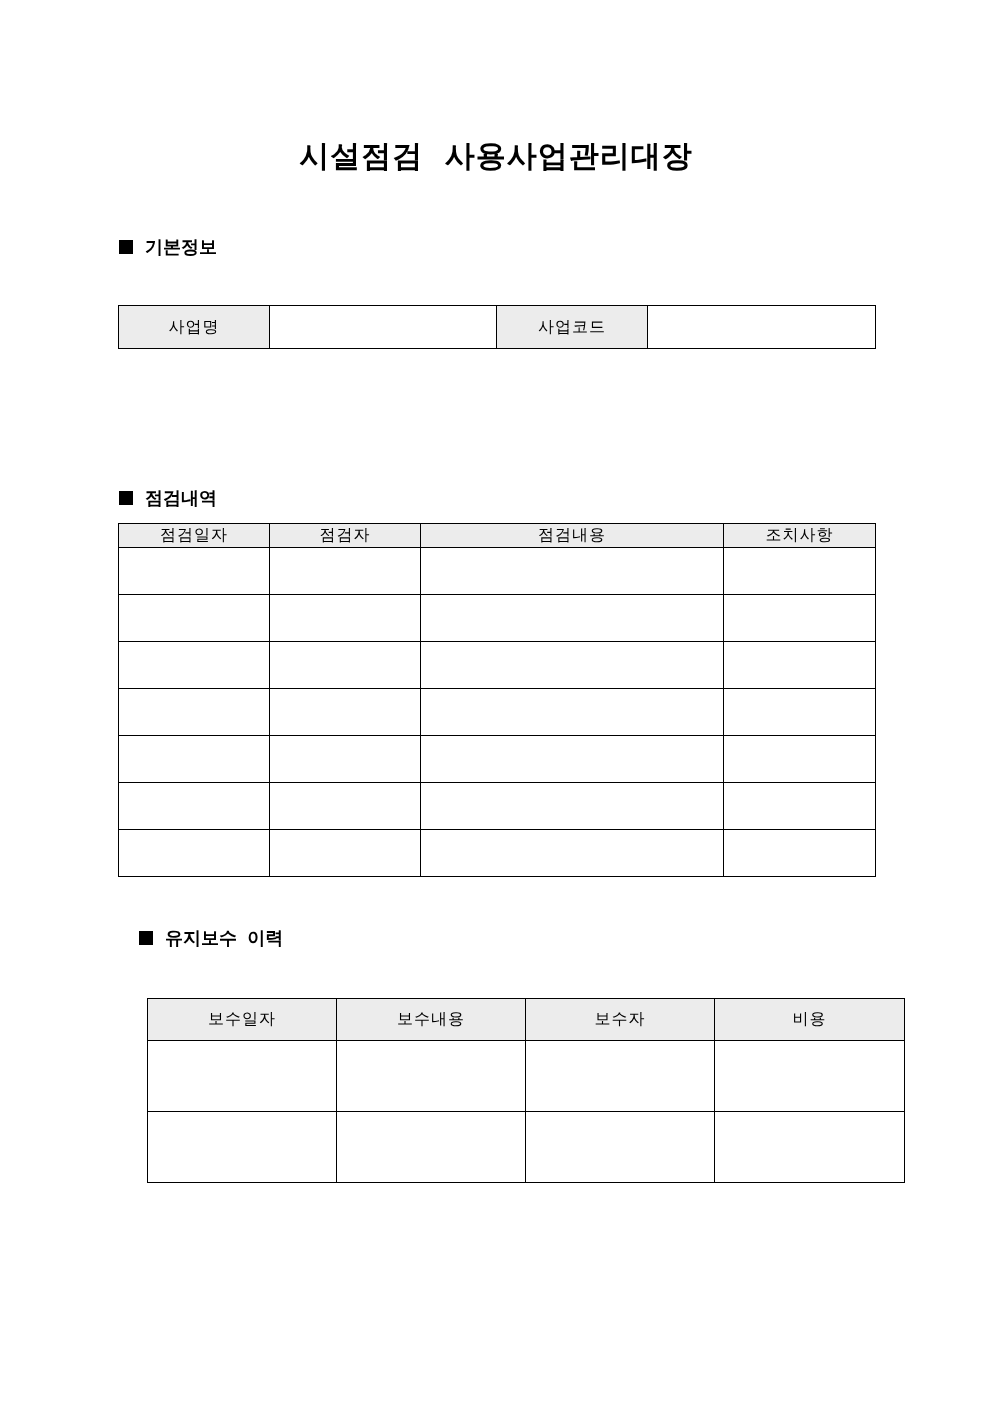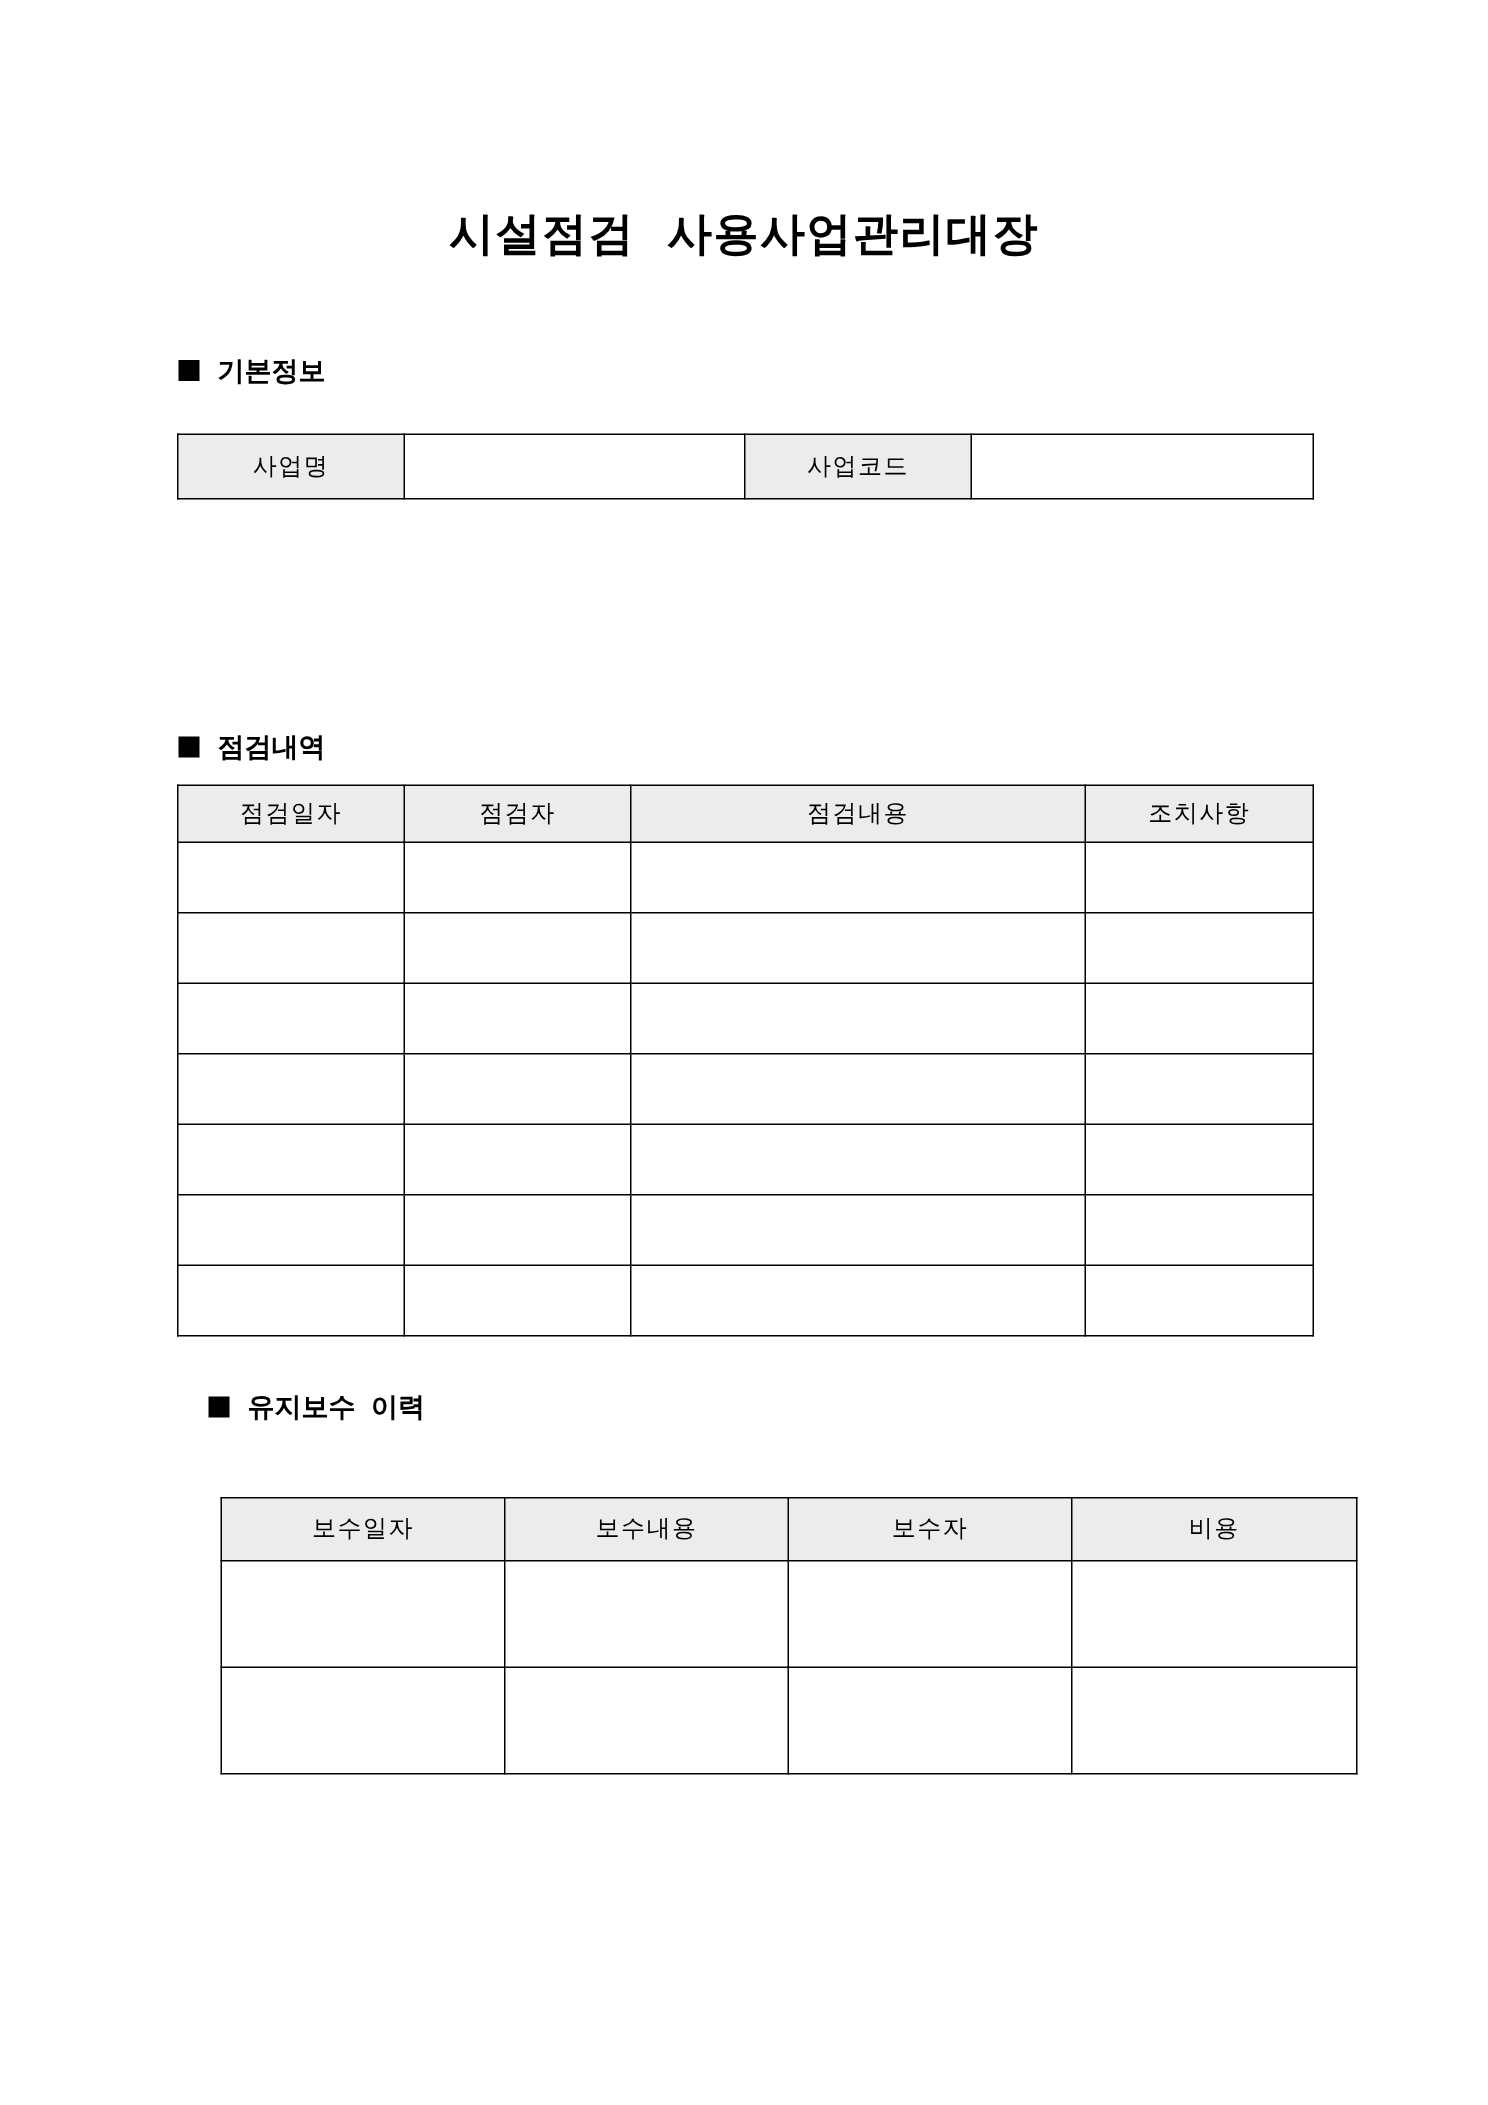--- a/index.html
+++ b/index.html
@@ -71,21 +71,21 @@
 </head>
 <body>
 
 <div class="doc-title">시설점검 사용사업관리대장</div>
 
 <div class="section-heading" style="top:235px;">
   <span class="sq"></span>
   <span class="label">기본정보</span>
 </div>
 
-<table class="form" style="top:289px;border-radius:20px;">
+<table class="form" style="top:305px;border-radius:20px;">
   <colgroup>
     <col style="width:151px">
       <col style="width:227px">
       <col style="width:151px">
       <col style="width:228px">
   </colgroup>
   <tbody>
       <tr style="height:43px;">
     <td class="hd">사업명</td>
     <td class="val"></td>
@@ -101,21 +101,21 @@
 </div>
 
 <table class="form" style="top:523px;">
   <colgroup>
     <col style="width:151px">
       <col style="width:151px">
       <col style="width:303px">
       <col style="width:152px">
   </colgroup>
   <tbody>
-      <tr style="height:38px;">
+      <tr style="height:24px;">
     <th class="hd">점검일자</th>
     <th class="hd">점검자</th>
     <th class="hd">점검내용</th>
     <th class="hd">조치사항</th>
   </tr>
   <tr style="height:47px;">
     <td></td>
     <td></td>
     <td></td>
     <td></td>

